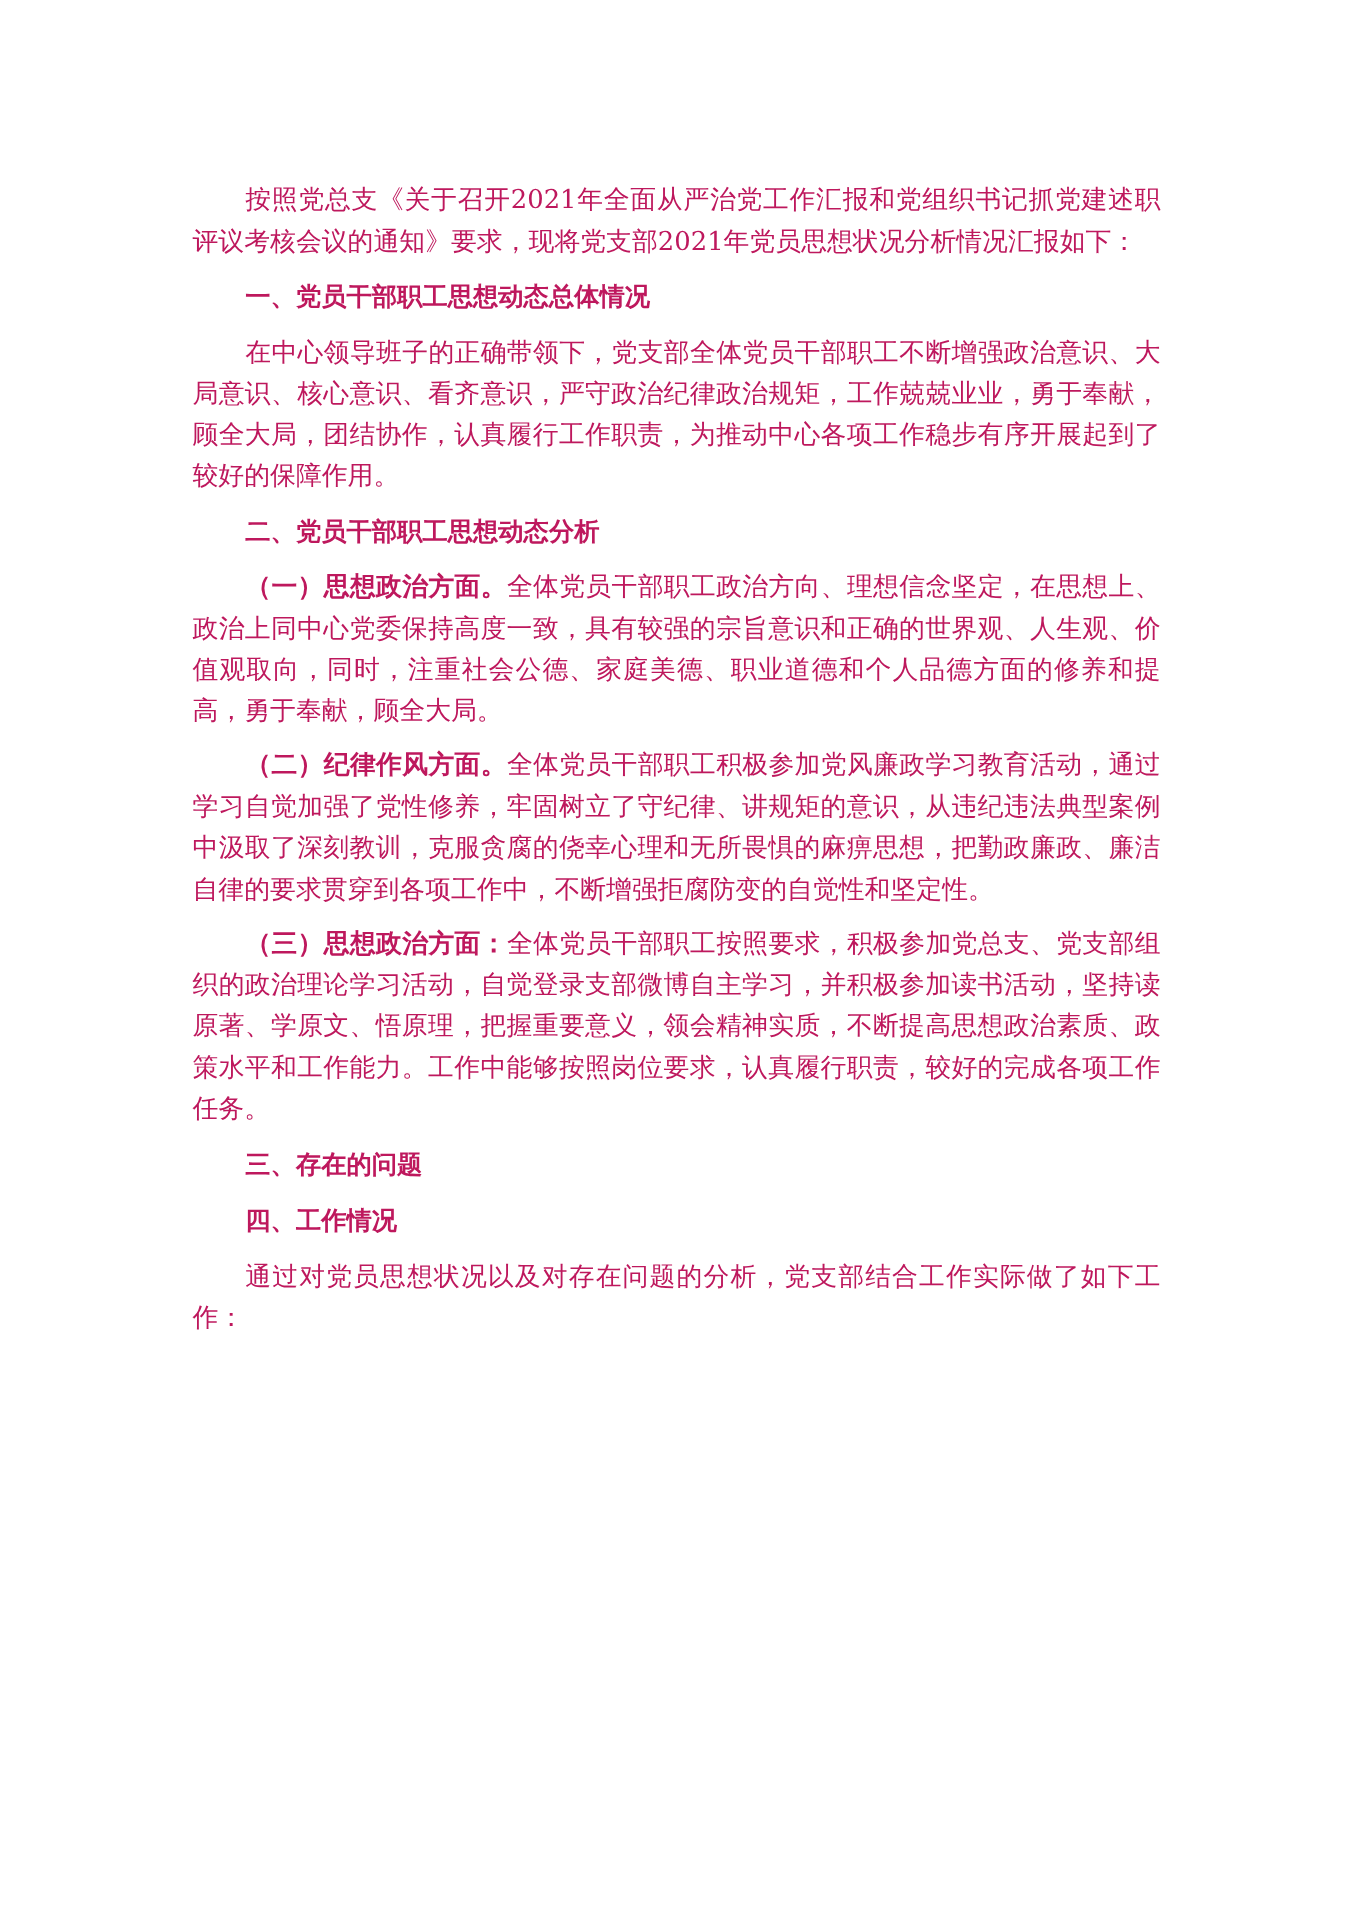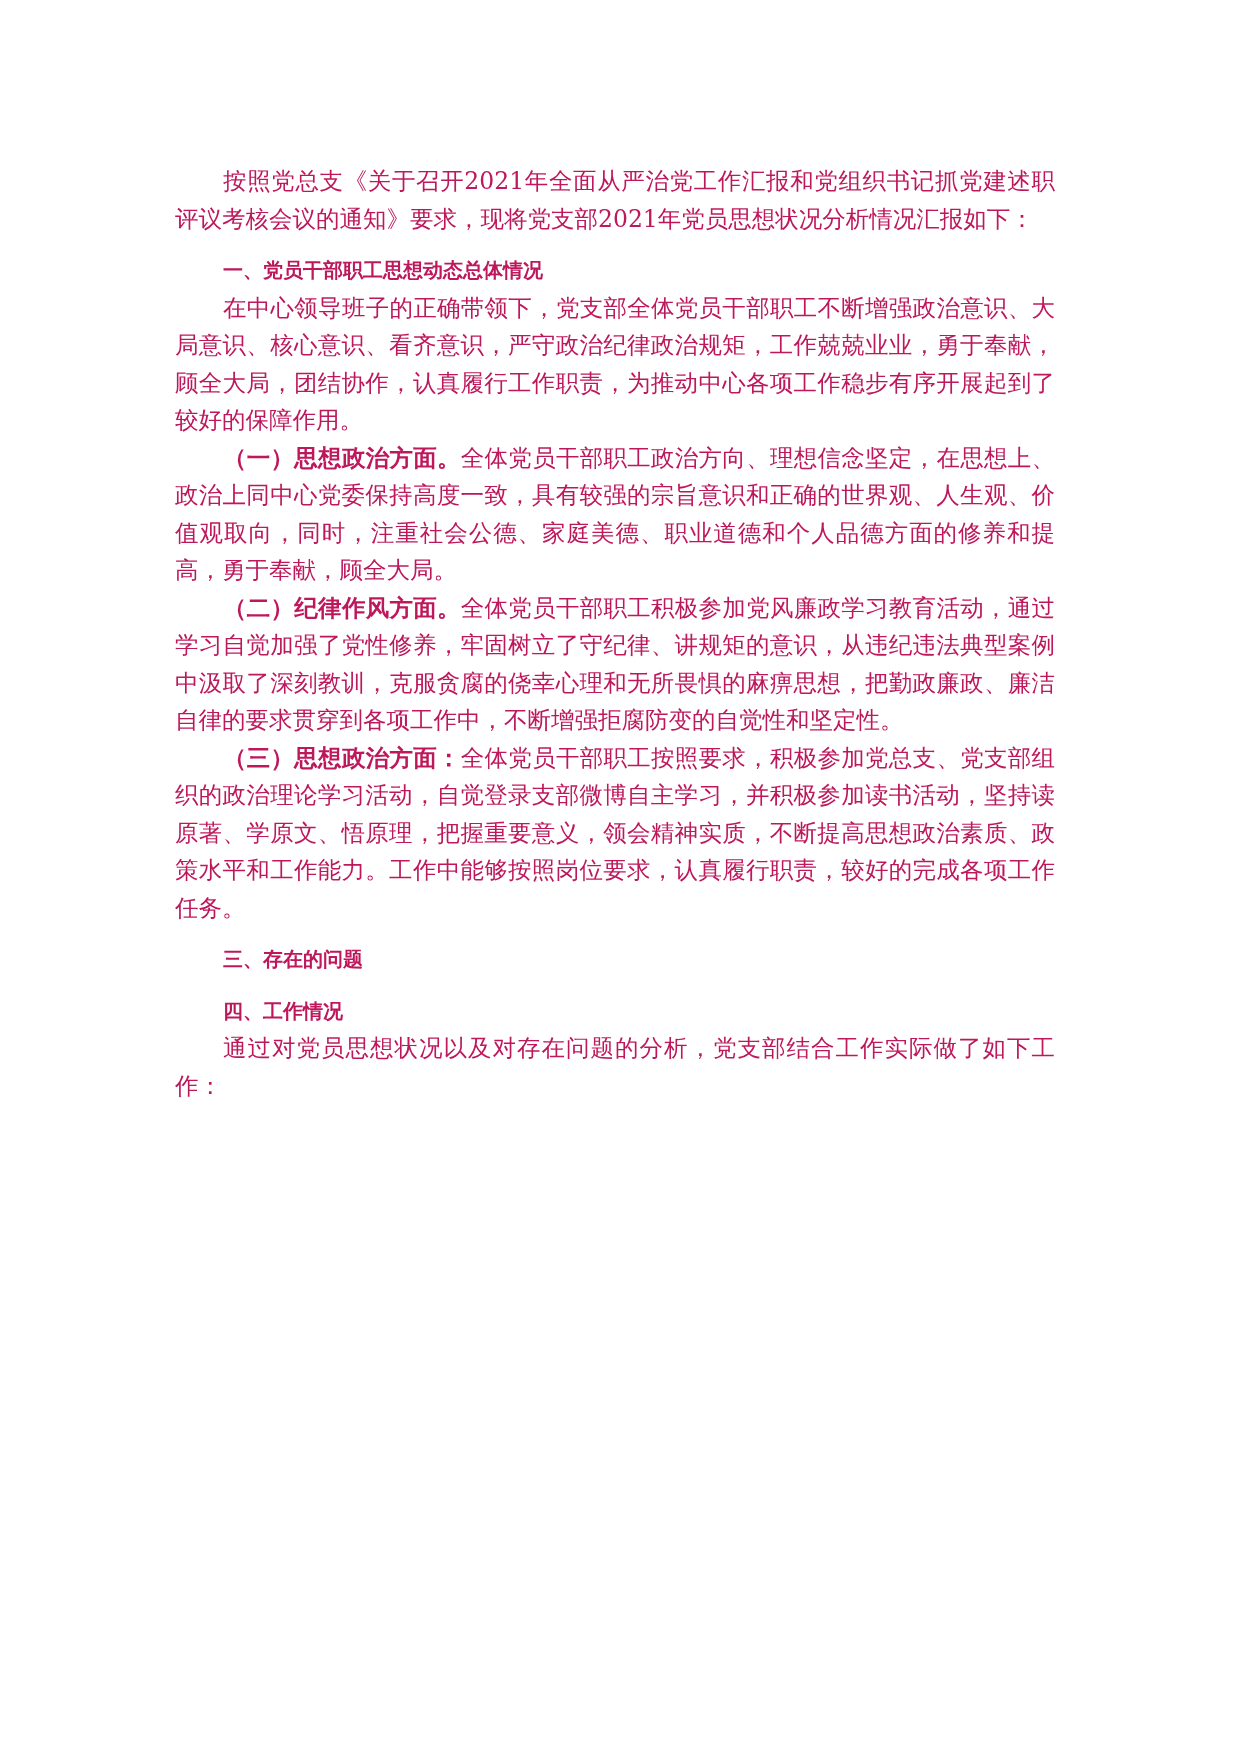--- a/index.html
+++ b/index.html
@@ -14,36 +14,37 @@
     font-size: 23.5px;
     line-height: 37.5px;
     text-align: justify;
   }
   .para { margin: 0; text-indent: 48px; }
   .heading {
     margin: 0;
     text-indent: 48px;
     font-family: "DejaVu Sans", "Liberation Sans", sans-serif;
     font-weight: bold;
-    font-size: 20px;
+    font-size: 23px;
   }
-  .gap-s { }
+  .gap-s { margin-top: 12px; }
   .gap-m { margin-top: 14px; }
   .lead { font-family: "DejaVu Sans", "Liberation Sans", sans-serif; font-weight: bold; }
 </style>
 </head>
 <body>
 
 <div class="page">
 
   <p class="para">按照党总支《关于召开2021年全面从严治党工作汇报和党组织书记抓党建述职评议考核会议的通知》要求，现将党支部2021年党员思想状况分析情况汇报如下：</p>
 
   <h2 class="heading gap-m">一、党员干部职工思想动态总体情况</h2>
   <p class="para gap-s">在中心领导班子的正确带领下，党支部全体党员干部职工不断增强政治意识、大局意识、核心意识、看齐意识，严守政治纪律政治规矩，工作兢兢业业，勇于奉献，顾全大局，团结协作，认真履行工作职责，为推动中心各项工作稳步有序开展起到了较好的保障作用。</p>
 
+  <h2 class="heading gap-m">二、党员干部职工思想动态分析</h2>
 
   <p class="para gap-s"><span class="lead">（一）思想政治方面。</span><span>全体党员干部职工政治方向、理想信念坚定，在思想上、政治上同中心党委保持高度一致，具有较强的宗旨意识和正确的世界观、人生观、价值观取向，同时，注重社会公德、家庭美德、职业道德和个人品德方面的修养和提高，勇于奉献，顾全大局。</span></p>
 
   <p class="para gap-s"><span class="lead">（二）纪律作风方面。</span><span>全体党员干部职工积极参加党风廉政学习教育活动，通过学习自觉加强了党性修养，牢固树立了守纪律、讲规矩的意识，从违纪违法典型案例中汲取了深刻教训，克服贪腐的侥幸心理和无所畏惧的麻痹思想，把勤政廉政、廉洁自律的要求贯穿到各项工作中，不断增强拒腐防变的自觉性和坚定性。</span></p>
 
   <p class="para gap-s"><span class="lead">（三）思想政治方面：</span><span>全体党员干部职工按照要求，积极参加党总支、党支部组织的政治理论学习活动，自觉登录支部微博自主学习，并积极参加读书活动，坚持读原著、学原文、悟原理，把握重要意义，领会精神实质，不断提高思想政治素质、政策水平和工作能力。工作中能够按照岗位要求，认真履行职责，较好的完成各项工作任务。</span></p>
 
 
   <h2 class="heading gap-m">三、存在的问题</h2>
 

